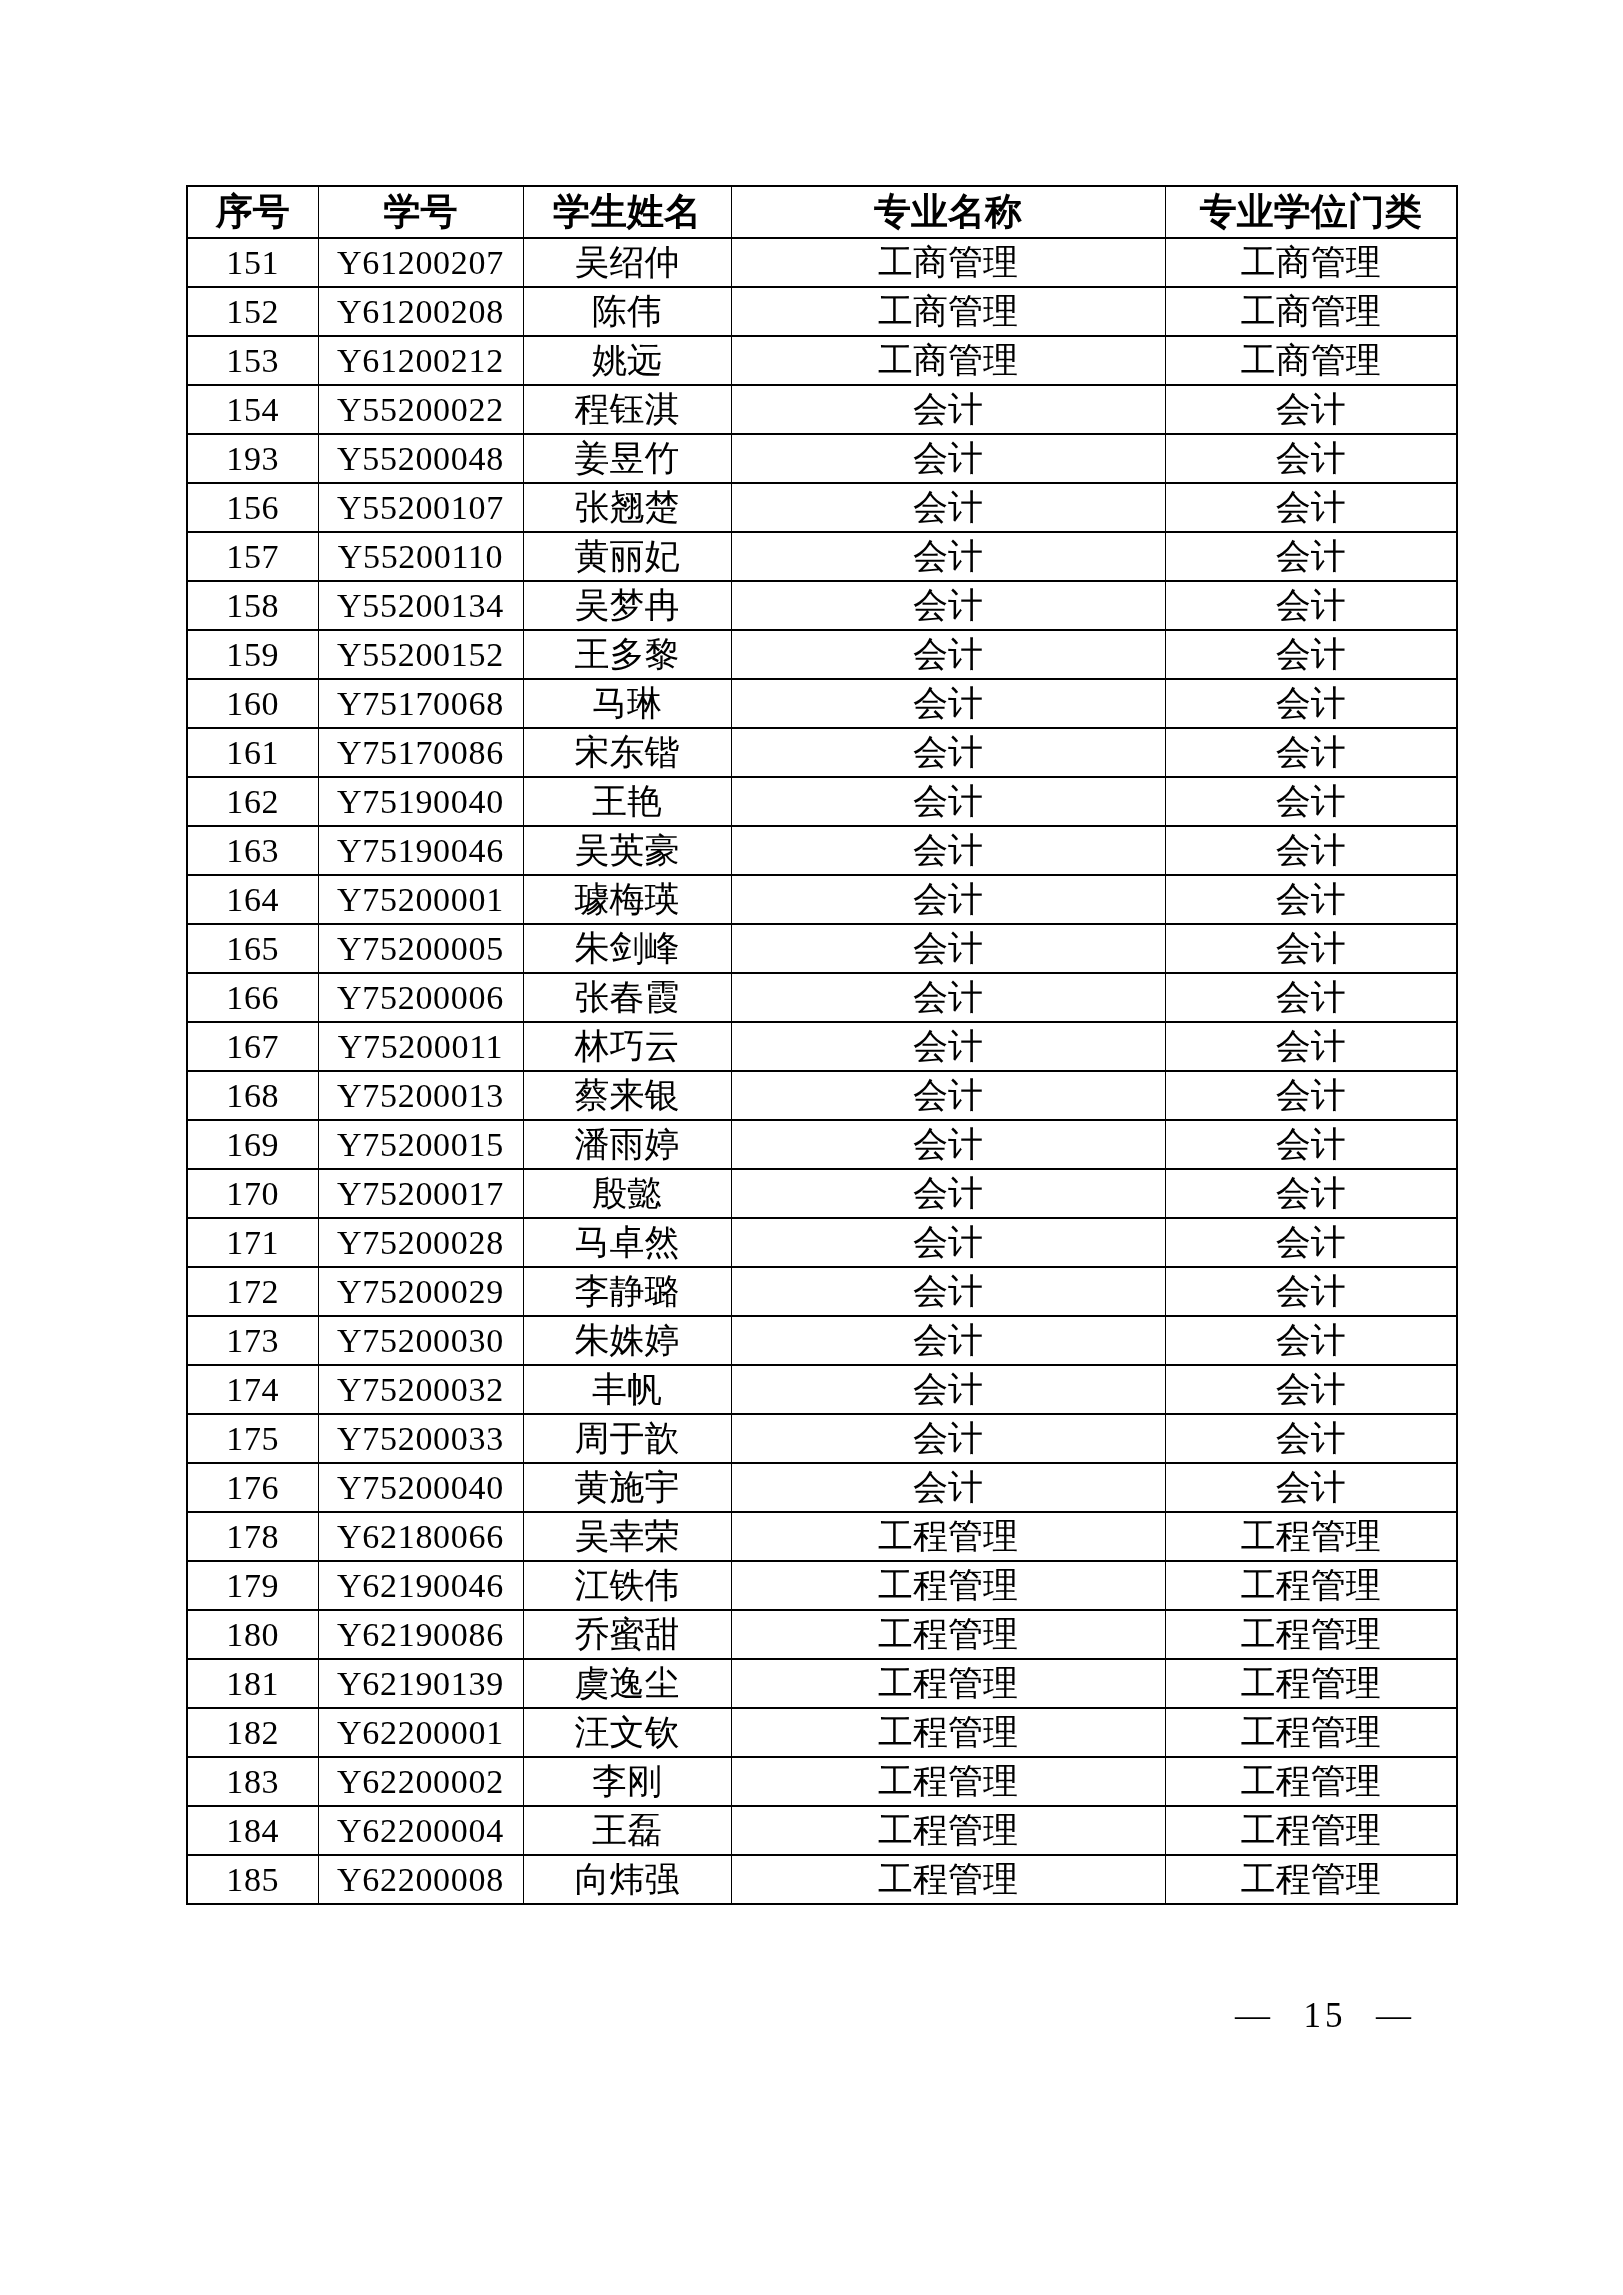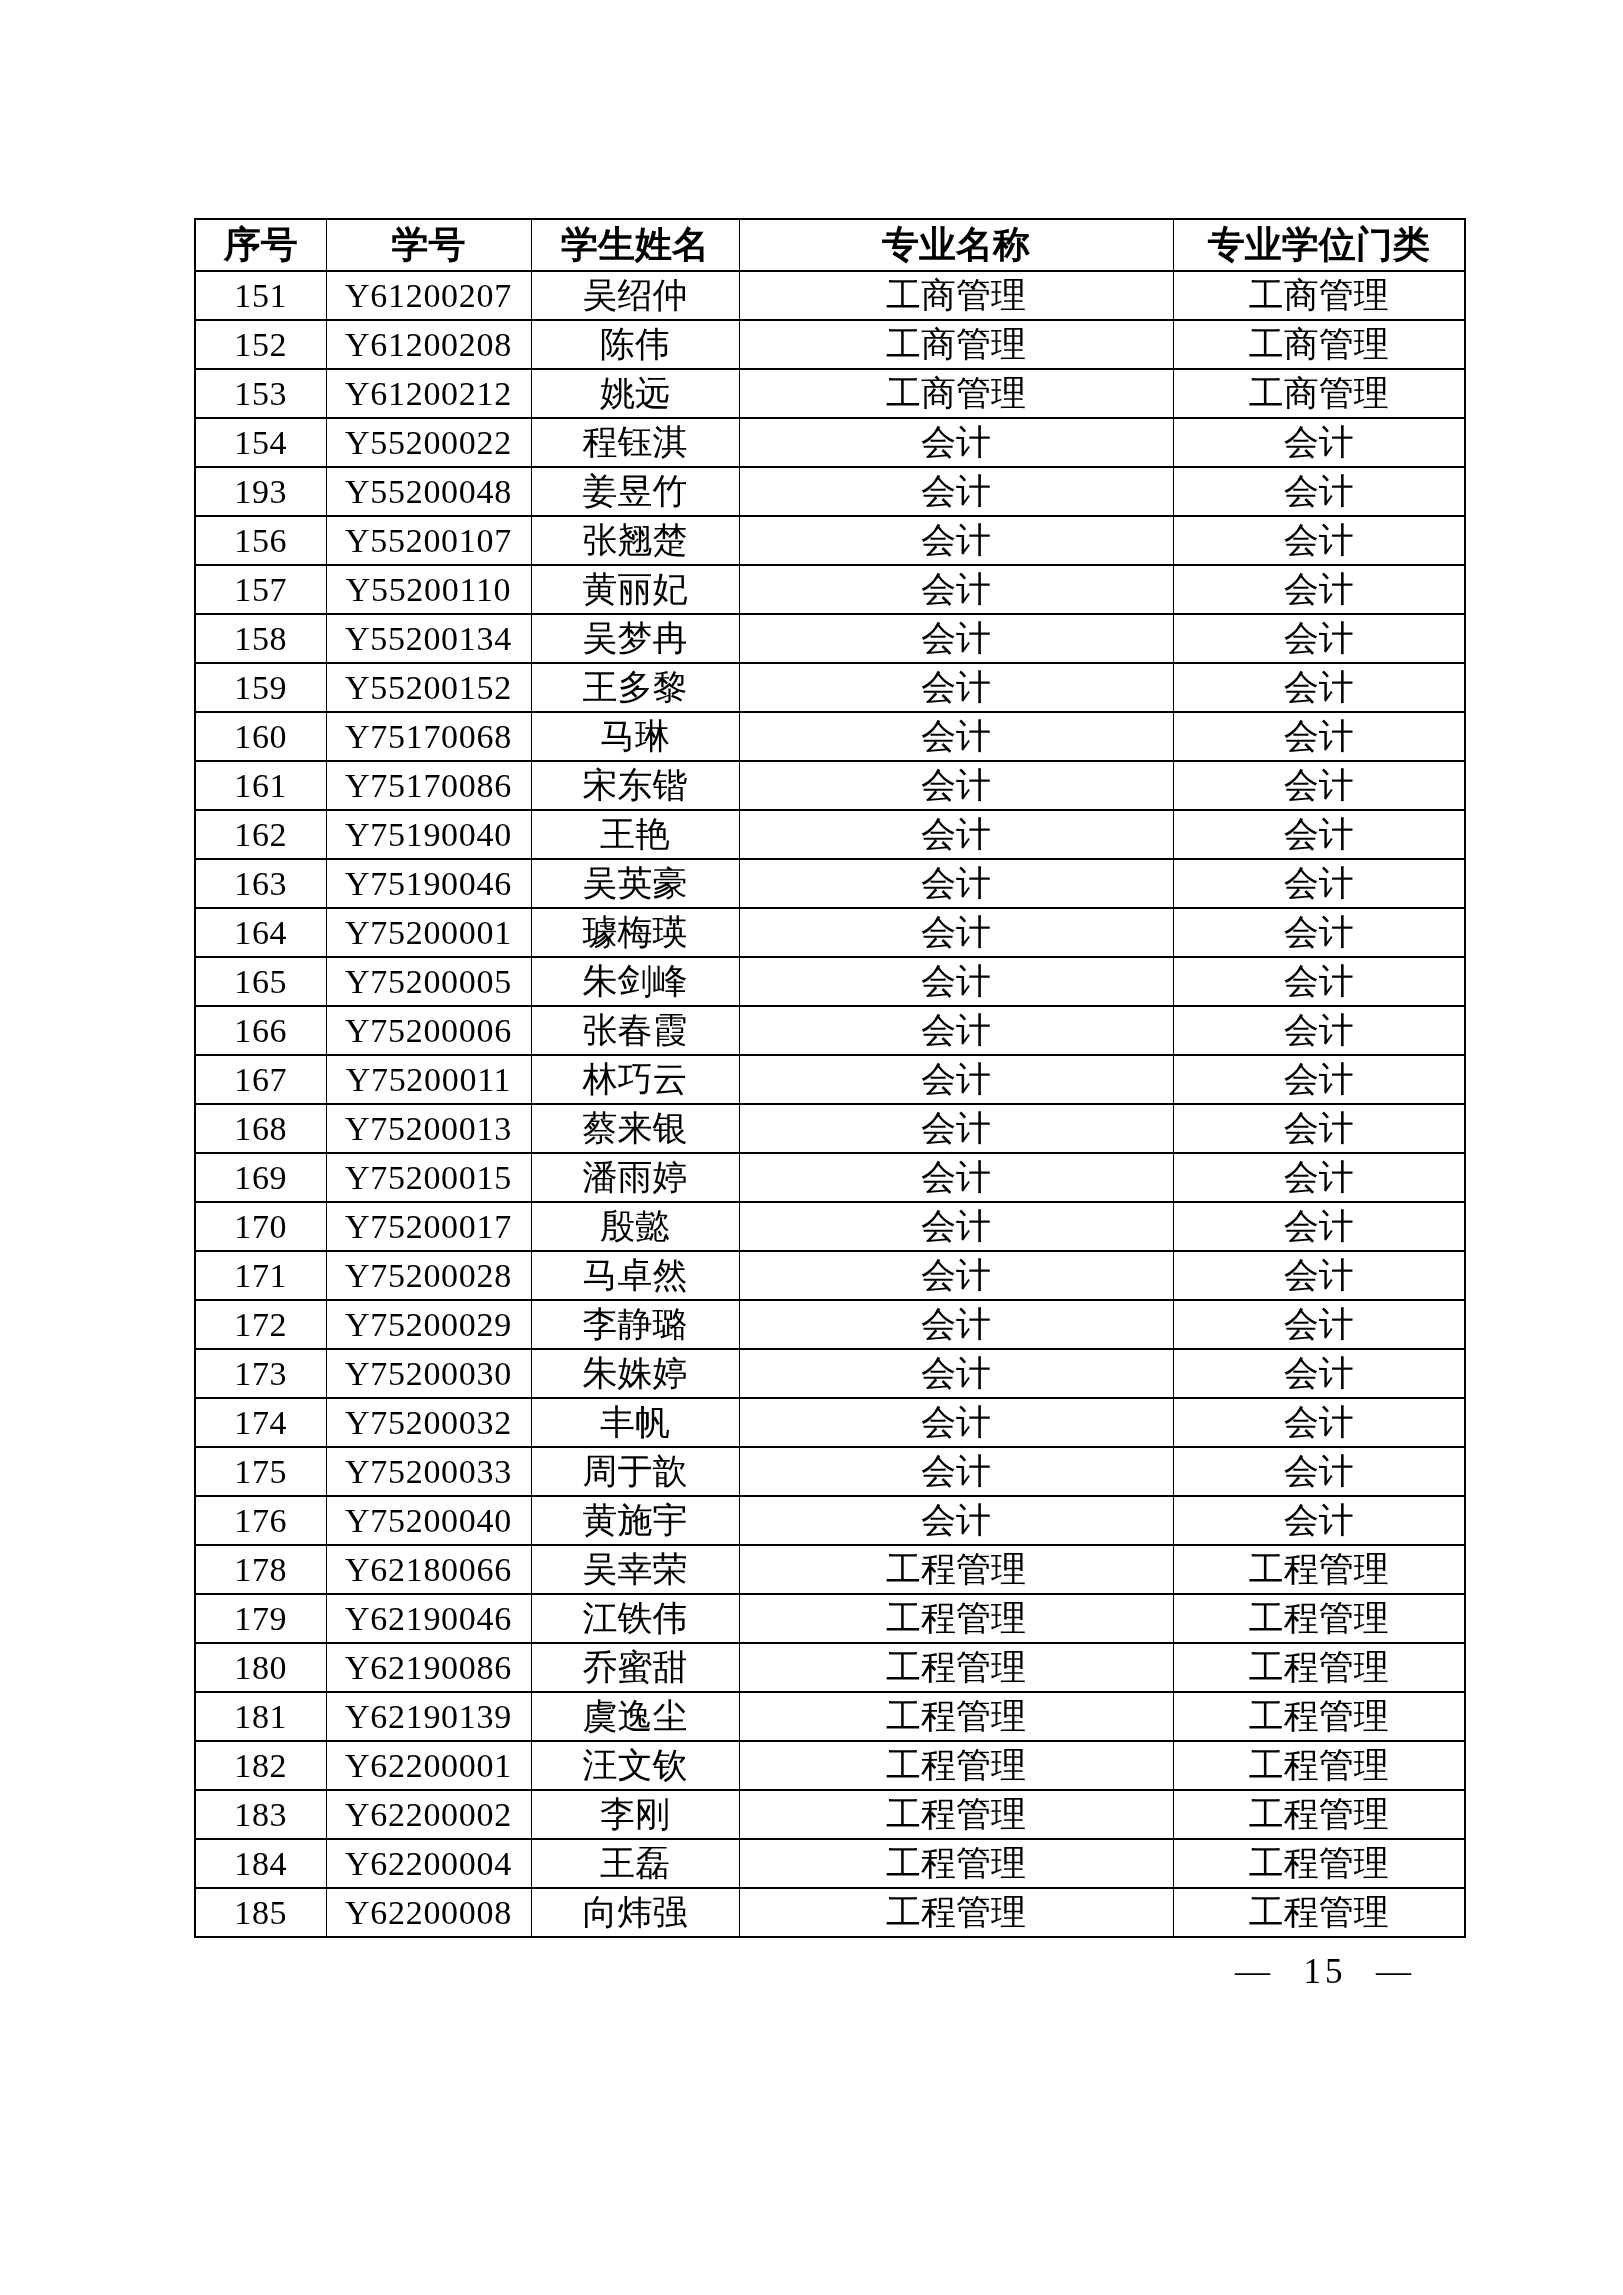--- a/index.html
+++ b/index.html
@@ -10,26 +10,25 @@
   body {
     position: relative;
     width: 1623px;
     height: 2295px;
     font-family: "Liberation Serif", "DejaVu Serif", serif;
     color: #000;
   }
   table.roster {
     position: absolute;
     left: 186px;
-    top: 218px;
+    top: 185px;
     width: 1270px;
     border-collapse: collapse;
     table-layout: fixed;
     background: #fff;
-    margin-left: 8px;
   }
   table.roster th,
   table.roster td {
     border-left: 1.3px solid #000;
     border-right: 1.3px solid #000;
     border-top: 2.6px solid #000;
     border-bottom: 2.6px solid #000;
     text-align: center;
     vertical-align: middle;
     padding: 0;
@@ -52,21 +51,21 @@
   td {
     font-size: 35px;
   }
   td.num {
     font-size: 34px;
     letter-spacing: 0.7px;
   }
   .page-footer {
     position: absolute;
     left: 1217px;
-    top: 1952px;
+    top: 1996px;
     width: 216px;
     text-align: center;
     font-size: 35px;
     letter-spacing: 3.9px;
     word-spacing: 17px;
   }
 </style>
 </head>
 <body>
 

